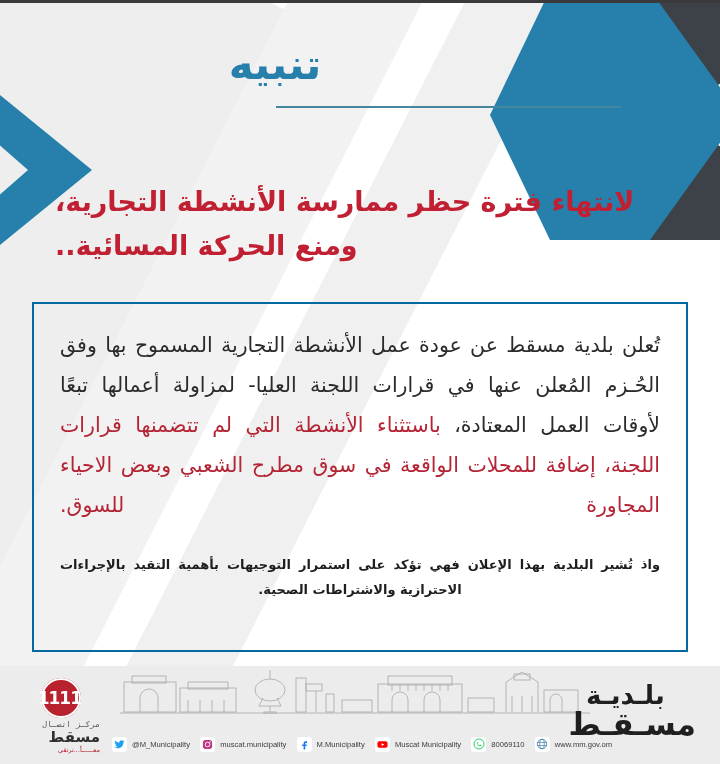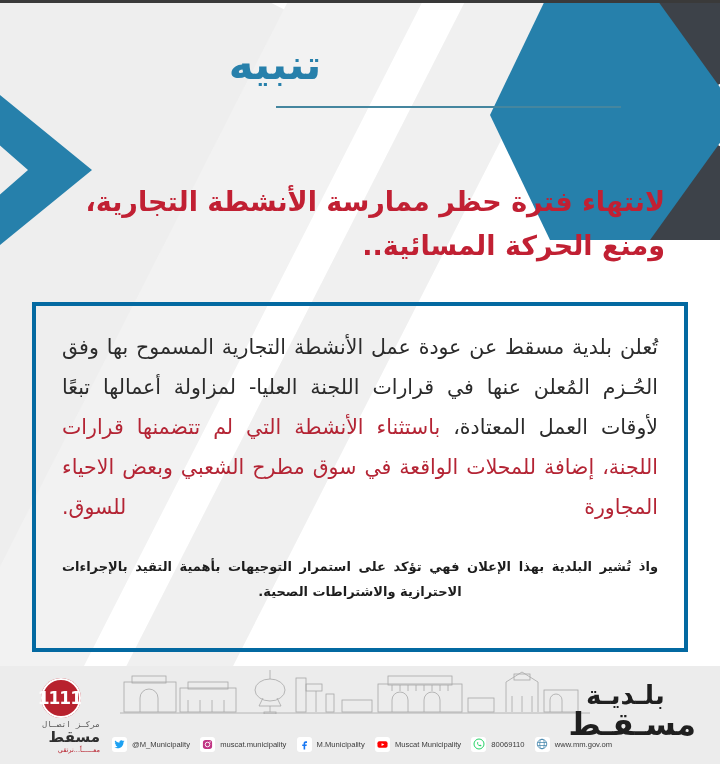--- a/index.html
+++ b/index.html
@@ -116,40 +116,40 @@
     z-index: 5;
   }
 
   
   .headline {
     position: absolute;
     z-index: 5;
     left: 55px;
     right: 55px;
     top: 180px;
-    text-align: right;
+    text-align: left;
     color: #c12033;
     font-size: 27px;
     font-weight: 700;
     line-height: 1.62;
     direction: rtl;
   }
   .headline .line2 {
     display: block;
   }
 
   
   .card {
     position: absolute;
     z-index: 4;
     left: 32px;
     top: 302px;
     width: 656px;
     height: 350px;
-    border: 4px solid #0369a1;
+    border: 2px solid #0369a1;
     box-sizing: border-box;
     background: transparent;
     padding: 22px 26px 0 26px;
   }
   .p-body {
     margin: 0;
     direction: rtl;
     text-align: justify;
     text-align-last: justify;
     font-size: 20.5px;

